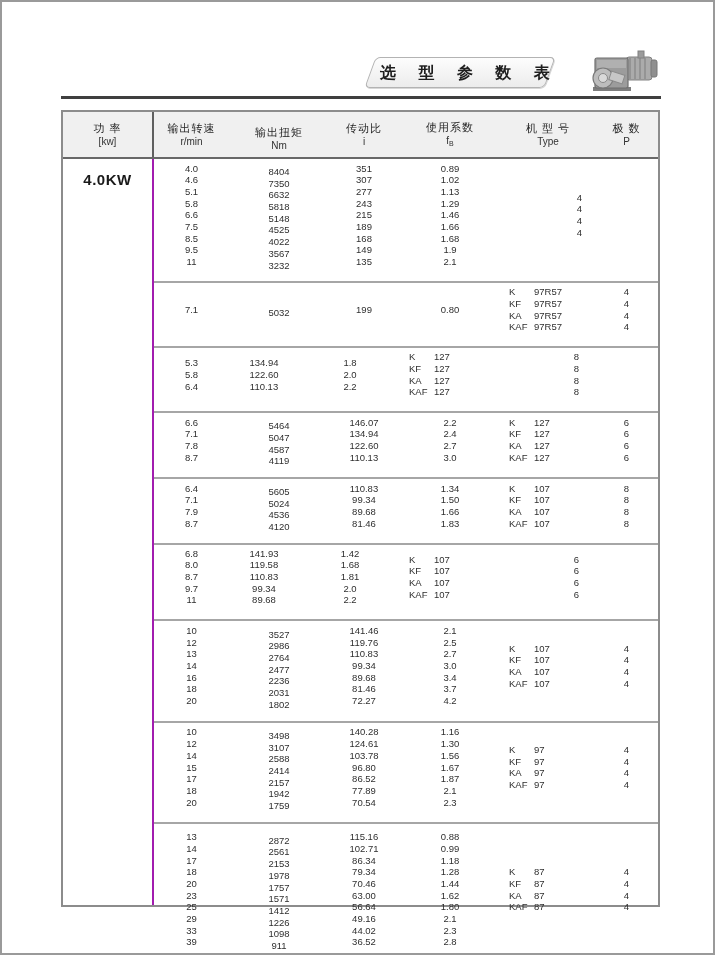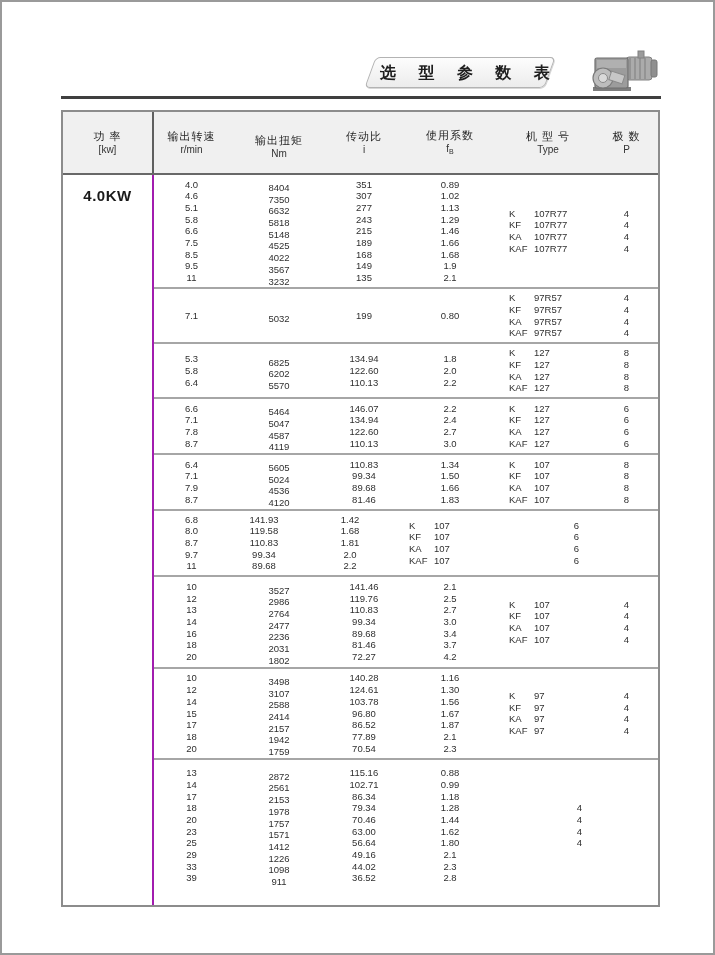--- a/index.html
+++ b/index.html
@@ -44,21 +44,21 @@
   
   .spec-table{
     position:absolute;left:59px;top:108px;width:599px;height:797px;
     box-sizing:border-box;
     border:2px solid #8c8c8c;
     display:flex;flex-direction:column;
     background:#fff;
   }
   .thead{
     display:flex;
-    height:63px;
+    height:47px;
     box-sizing:border-box;
     background:#f0f0f0;
     border-bottom:2px solid #686868;
     flex:none;
   }
   .th{
     display:flex;flex-direction:column;justify-content:center;align-items:center;
     box-sizing:border-box;
   }
   .th-cn{font-size:11px;letter-spacing:1px;color:#262626;line-height:14px;}
@@ -75,21 +75,21 @@
   .tbody{flex:1;display:flex;min-height:0;}
   .power-cell{
     width:91px;flex:none;box-sizing:border-box;
     border-right:2px solid #a21caf;
     text-align:center;
   }
   .power-value{
     margin-top:12px;
     font-size:15px;font-weight:bold;color:#1a1a1a;letter-spacing:0.5px;
   }
-  .blocks{flex:1;display:flex;flex-direction:column;min-width:0;}
+  .blocks{flex:1;display:flex;flex-direction:column;min-width:0;gap:10px;}
   .block{
     display:flex;align-items:center;box-sizing:border-box;flex:none;
   }
   .block + .block{border-top:2px solid #a6a6a6;}
   .block-inner{display:flex;align-items:center;width:100%;}
   .block:nth-child(1){min-height:110px;}
   .block:nth-child(2){min-height:55px;}
   .block:nth-child(3){min-height:55px;}
   .block:nth-child(4){min-height:54px;}
   .block:nth-child(5){min-height:56px;}
@@ -207,26 +207,20 @@
                 <div class="line">0.89</div>
                 <div class="line">1.02</div>
                 <div class="line">1.13</div>
                 <div class="line">1.29</div>
                 <div class="line">1.46</div>
                 <div class="line">1.66</div>
                 <div class="line">1.68</div>
                 <div class="line">1.9</div>
                 <div class="line">2.1</div>
               </div>
-              <div class="col c-type w-type">
-                <div class="line"><span class="t-prefix">K</span><span class="t-model">107R77</span></div>
-                <div class="line"><span class="t-prefix">KF</span><span class="t-model">107R77</span></div>
-                <div class="line"><span class="t-prefix">KA</span><span class="t-model">107R77</span></div>
-                <div class="line"><span class="t-prefix">KAF</span><span class="t-model">107R77</span></div>
-              </div>
               <div class="col c-poles w-poles">
                 <div class="line">4</div>
                 <div class="line">4</div>
                 <div class="line">4</div>
                 <div class="line">4</div>
               </div>
             </div>
           </div>
           <div class="block">
             <div class="block-inner">
@@ -255,25 +249,20 @@
                 <div class="line">4</div>
               </div>
             </div>
           </div>
           <div class="block">
             <div class="block-inner">
               <div class="col c-speed w-speed">
                 <div class="line">5.3</div>
                 <div class="line">5.8</div>
                 <div class="line">6.4</div>
-              </div>
-              <div class="col c-torque w-torque">
-                <div class="line">6825</div>
-                <div class="line">6202</div>
-                <div class="line">5570</div>
               </div>
               <div class="col c-ratio w-ratio">
                 <div class="line">134.94</div>
                 <div class="line">122.60</div>
                 <div class="line">110.13</div>
               </div>
               <div class="col c-factor w-factor">
                 <div class="line">1.8</div>
                 <div class="line">2.0</div>
                 <div class="line">2.2</div>
@@ -556,20 +545,26 @@
                 <div class="line">0.99</div>
                 <div class="line">1.18</div>
                 <div class="line">1.28</div>
                 <div class="line">1.44</div>
                 <div class="line">1.62</div>
                 <div class="line">1.80</div>
                 <div class="line">2.1</div>
                 <div class="line">2.3</div>
                 <div class="line">2.8</div>
               </div>
+              <div class="col c-type w-type">
+                <div class="line"><span class="t-prefix">K</span><span class="t-model">87</span></div>
+                <div class="line"><span class="t-prefix">KF</span><span class="t-model">87</span></div>
+                <div class="line"><span class="t-prefix">KA</span><span class="t-model">87</span></div>
+                <div class="line"><span class="t-prefix">KAF</span><span class="t-model">87</span></div>
+              </div>
               <div class="col c-poles w-poles">
                 <div class="line">4</div>
                 <div class="line">4</div>
                 <div class="line">4</div>
                 <div class="line">4</div>
               </div>
             </div>
           </div>
         </div>
     </div>

